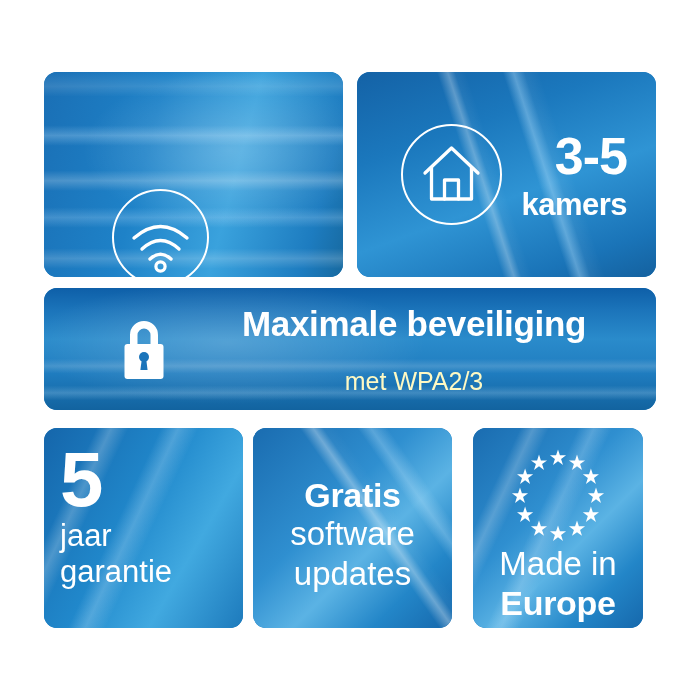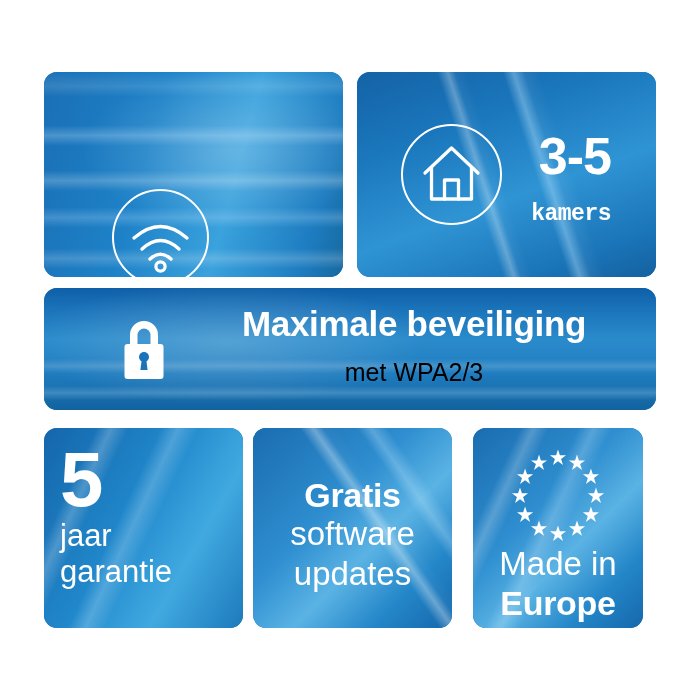--- a/index.html
+++ b/index.html
@@ -148,26 +148,25 @@
   #card-rooms { left: 357px; top: 72px; width: 299px; height: 205px; }
 
   .mid-num {
     font-size: 52px;
     font-weight: bold;
     display: block;
     white-space: nowrap;
     letter-spacing: -1px;
   }
   .sub-num {
-    font-size: 23px;
+    font-size: 31px;
     font-weight: bold;
     display: block;
     white-space: nowrap;
-    margin-top: 20px;
-    font-family: Liberation Mono, monospace;
+    margin-top: 6px;
   }
 
   
   #banner-security {
     left: 44px; top: 288px; width: 612px; height: 122px;
   }
   .banner-grad {
     background: linear-gradient(to bottom, #0e5fa8 0%, #1b74ba 18%, #2a8bcb 42%, #1f7cbf 70%, #12639f 100%);
   }
   .banner-shine {
@@ -202,22 +201,22 @@
     font-weight: bold;
     line-height: 1.15;
     letter-spacing: -0.3px;
     display: block;
   }
   .banner-sub {
     font-size: 25px;
     font-weight: normal;
     line-height: 1.2;
     display: block;
-    margin-top: 13px;
-    color: #000000;
+    margin-top: 22px;
+    color: #fef9c3;
   }
 
   
   #card-warranty { left: 44px; top: 428px; width: 199px; height: 200px; }
   #card-updates  { left: 253px; top: 428px; width: 199px; height: 200px; }
   #card-europe   { left: 457px; top: 428px; width: 170px; height: 200px; margin-left: 16px; }
 
   .bl-text {
     position: absolute;
     left: 16px;
@@ -289,21 +288,21 @@
     <div class="icon-circle" style="left:44px; top:52px; width:101px; height:101px;">
       <svg width="97" height="97" viewBox="0 0 97 97">
         <g fill="none" stroke="#ffffff" stroke-width="3.3" stroke-linejoin="round" stroke-linecap="round">
           <path d="M22 47 L48.5 22 L75 47"></path>
           <path d="M28.5 41.5 L28.5 73 L68.5 73 L68.5 41.5"></path>
           <path d="M41.5 73 L41.5 54 L55.5 54 L55.5 73"></path>
         </g>
       </svg>
     </div>
 
-    <div class="val-block" style="left:124px; top:58px; width:130px;">
+    <div class="val-block" style="left:140px; top:58px; width:130px;">
       <span class="mid-num">3-5</span>
       <span class="sub-num">kamers</span>
     </div>
   </div>
 
   <div class="card" id="banner-security">
     <div class="tex banner-grad"></div>
     <div class="tex banner-shine"></div>
 
     <div id="lock-icon-wrap">

